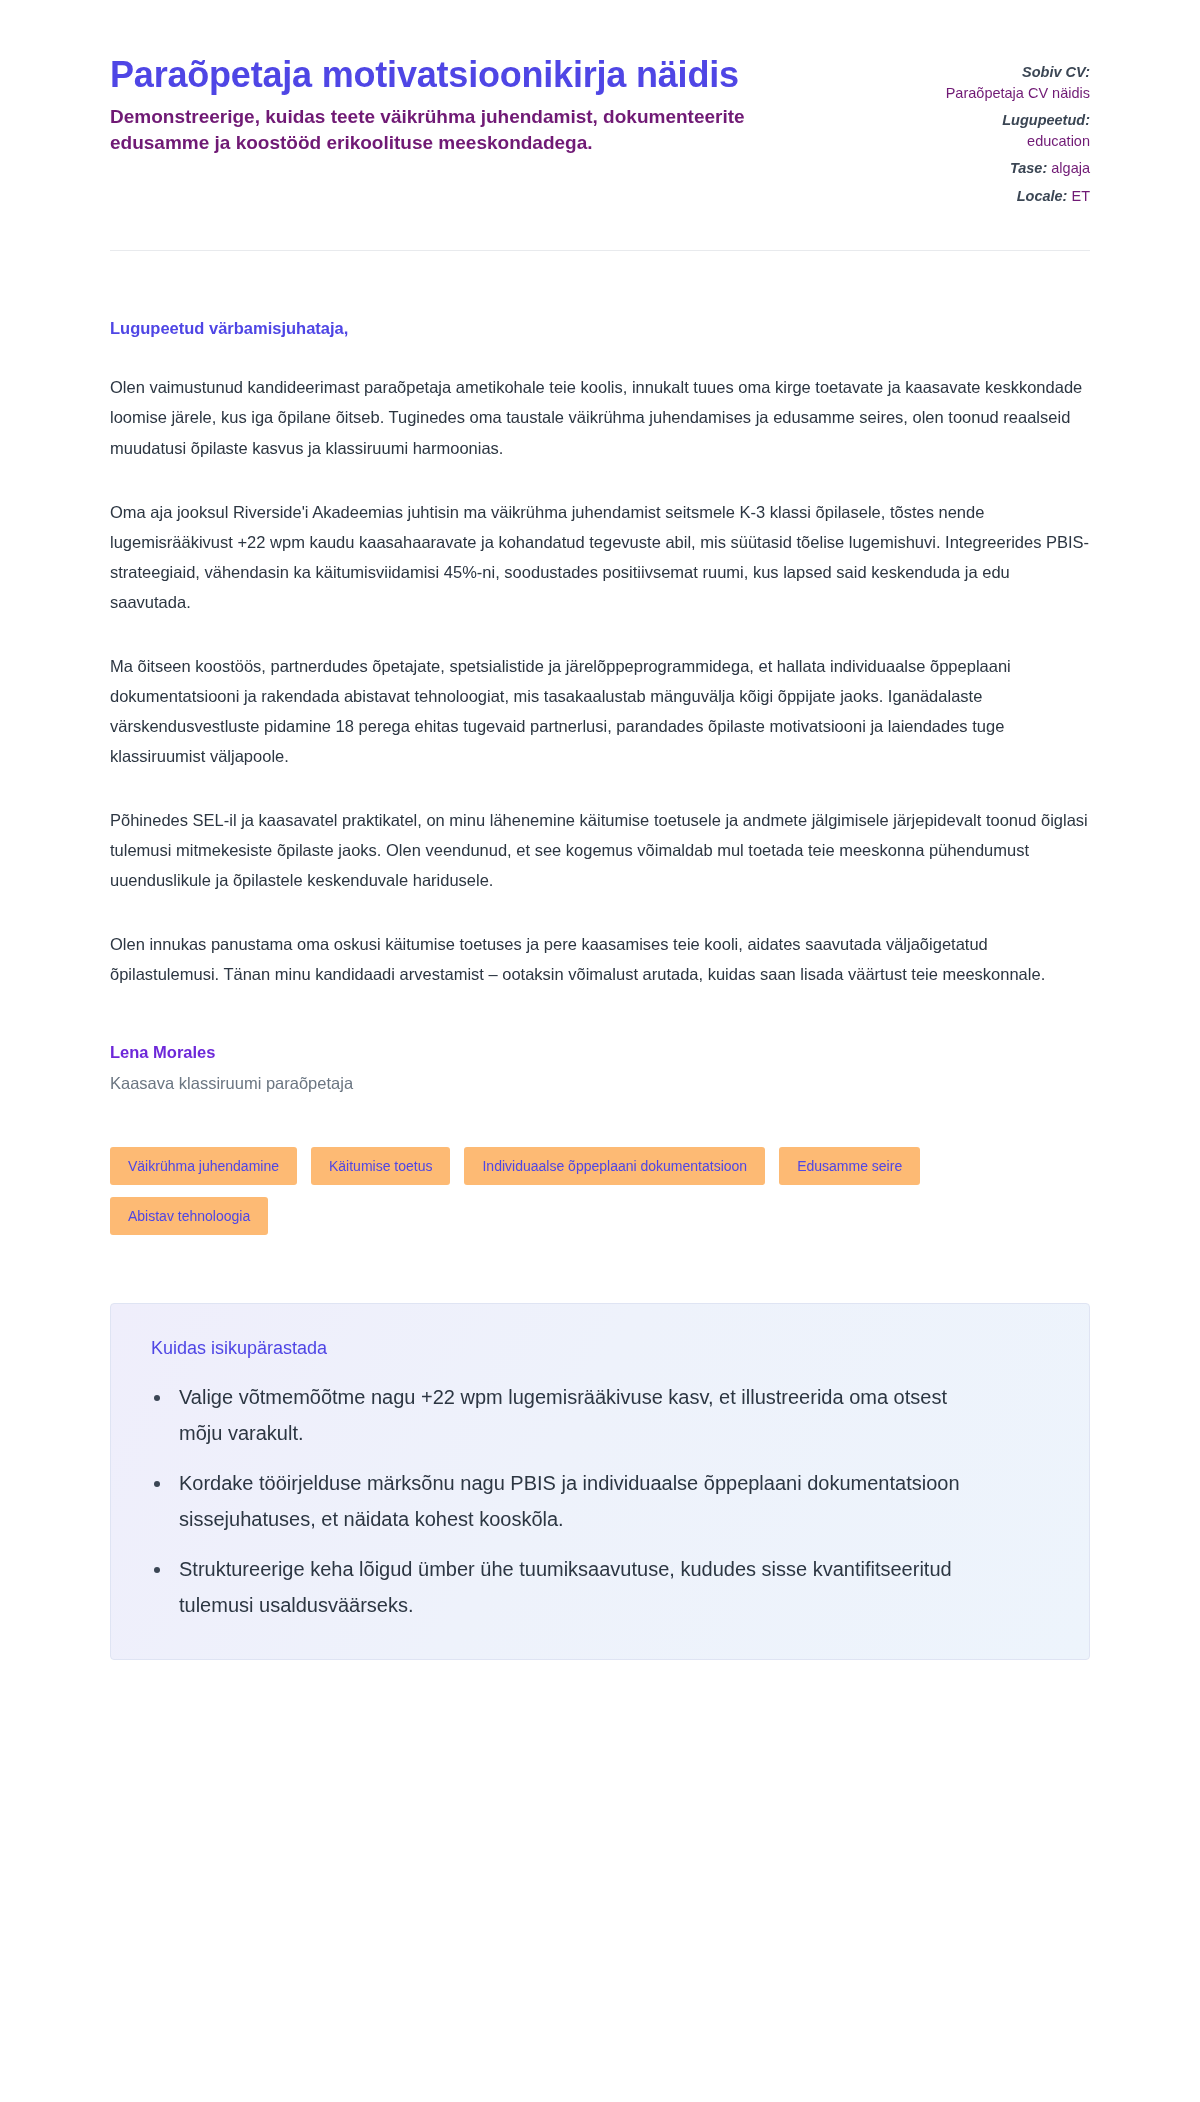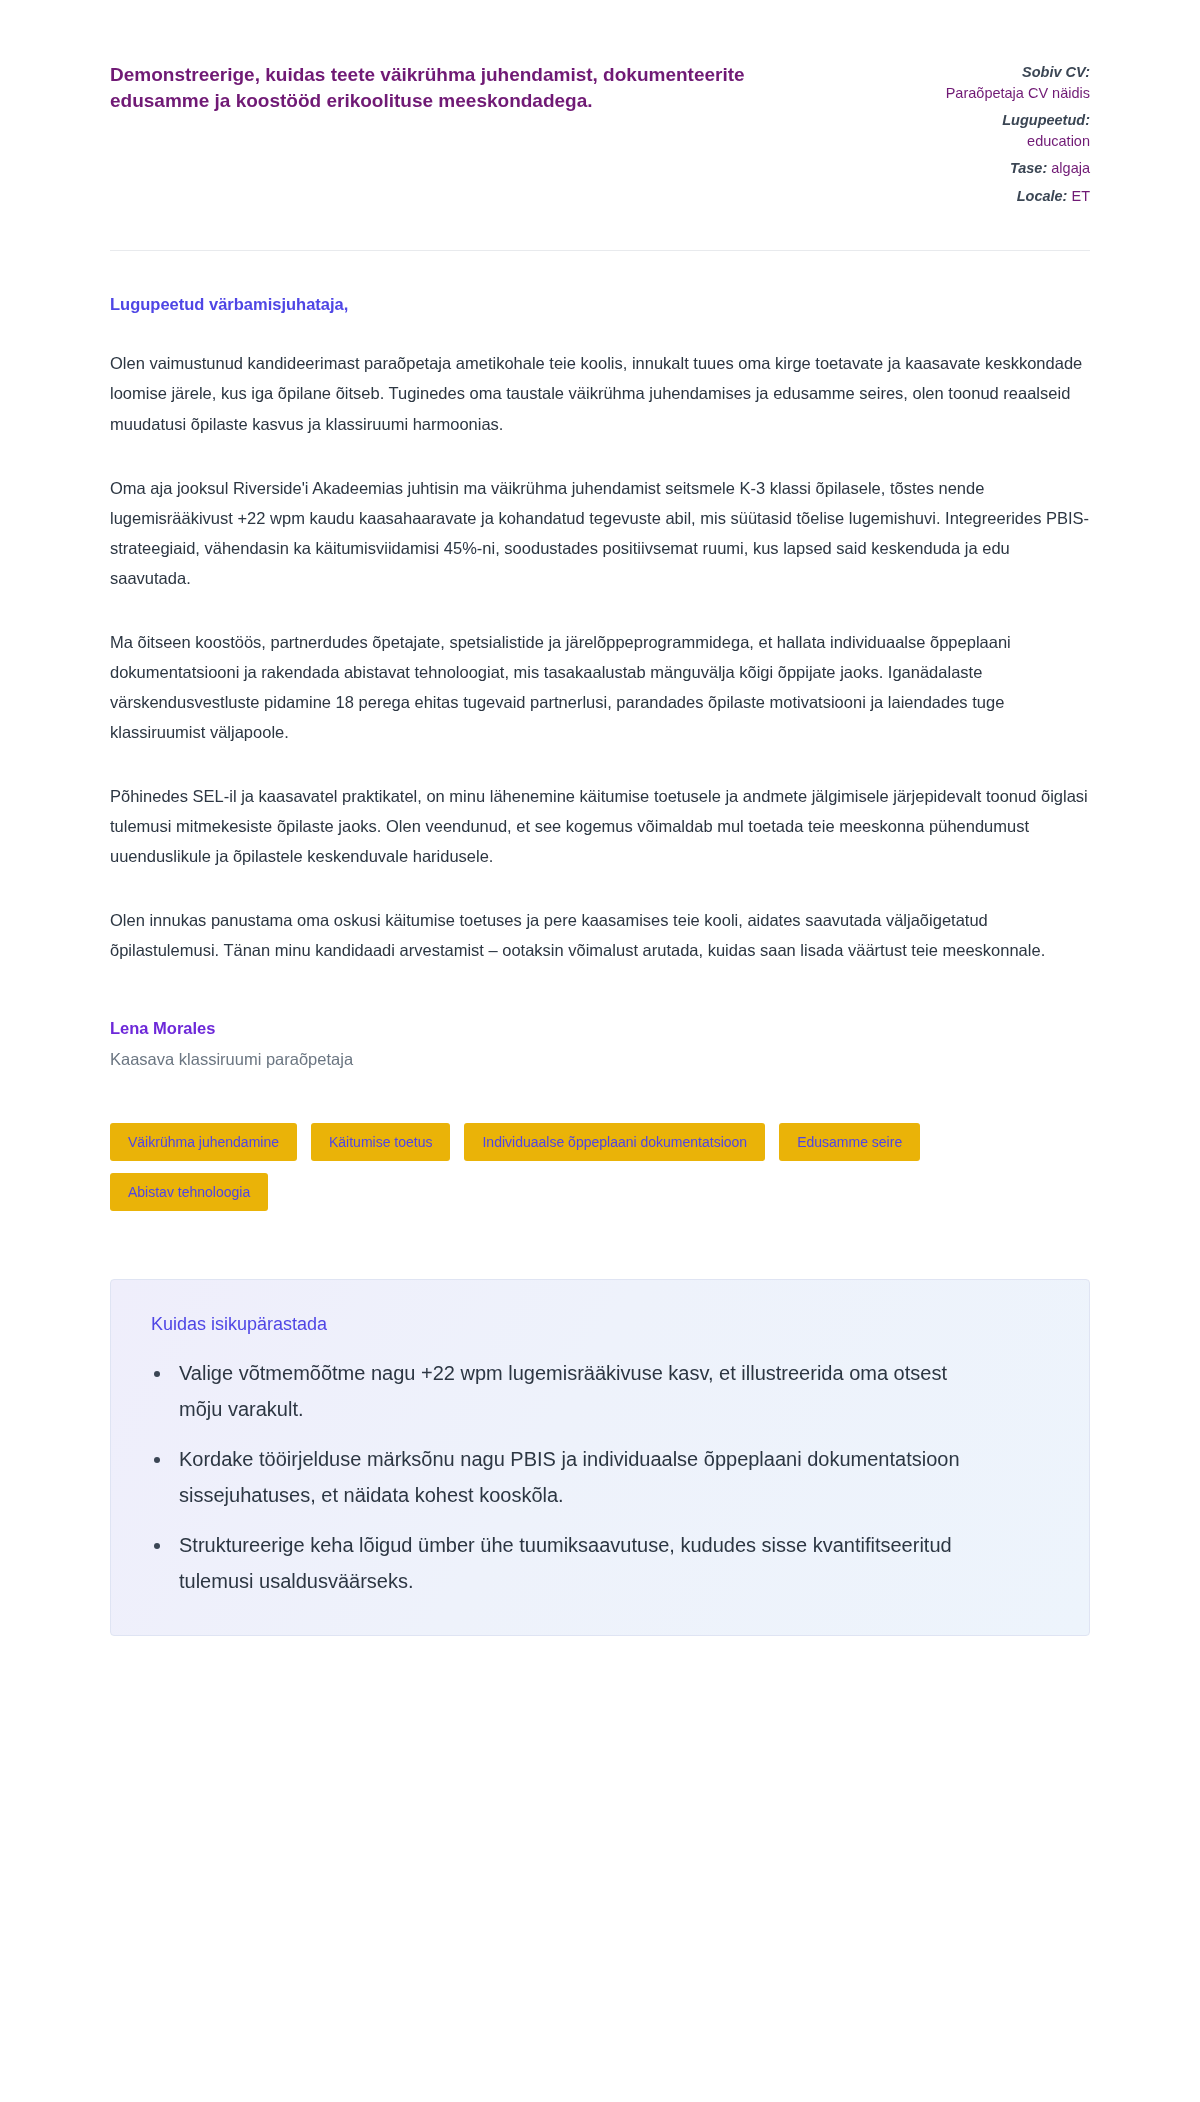--- a/index.html
+++ b/index.html
@@ -64,21 +64,21 @@
   }
   .meta-value { color: #701a75; }
 
   .header-rule {
     border: 0;
     border-top: 1px solid #e8eaed;
     margin: 44px 0 0 0;
   }
 
   
-  .letter { padding-top: 44px; }
+  .letter { padding-top: 44px; margin-top: 24px; }
   .salutation {
     margin: 0 0 34px 0;
     font-size: 16.5px;
     font-weight: 700;
     color: #4f46e5;
   }
   .body-para {
     margin: 0 0 34px 0;
     font-size: 16.5px;
     line-height: 1.82;
@@ -102,21 +102,21 @@
 
   
   .tag-list {
     margin-top: 54px;
     display: flex;
     flex-wrap: wrap;
     gap: 12px 14px;
     max-width: 870px;
   }
   .tag-chip {
-    background: #eab308;
+    background: #fdba74;
     color: #4f46e5;
     font-size: 14px;
     line-height: 1;
     padding: 12px 18px;
     border-radius: 3px;
     white-space: nowrap;
   }
 
   
   .tips-box {
@@ -149,20 +149,21 @@
   .tips-list li::marker { color: #3b4654; }
 </style>
 </head>
 <body>
 
 <div class="page">
 
   <header class="doc-header">
 
     <div class="header-left">
+      <h1 class="doc-title">Paraõpetaja motivatsioonikirja näidis</h1>
       <p class="doc-subtitle">Demonstreerige, kuidas teete väikrühma juhendamist, dokumenteerite edusamme ja koostööd erikoolituse meeskondadega.</p>
     </div>
 
     <aside class="header-meta">
       <div class="meta-row">
         <span class="meta-label">Sobiv CV:</span>
         <div class="meta-value">Paraõpetaja CV näidis</div>
       </div>
       <div class="meta-row">
         <span class="meta-label">Lugupeetud:</span>

